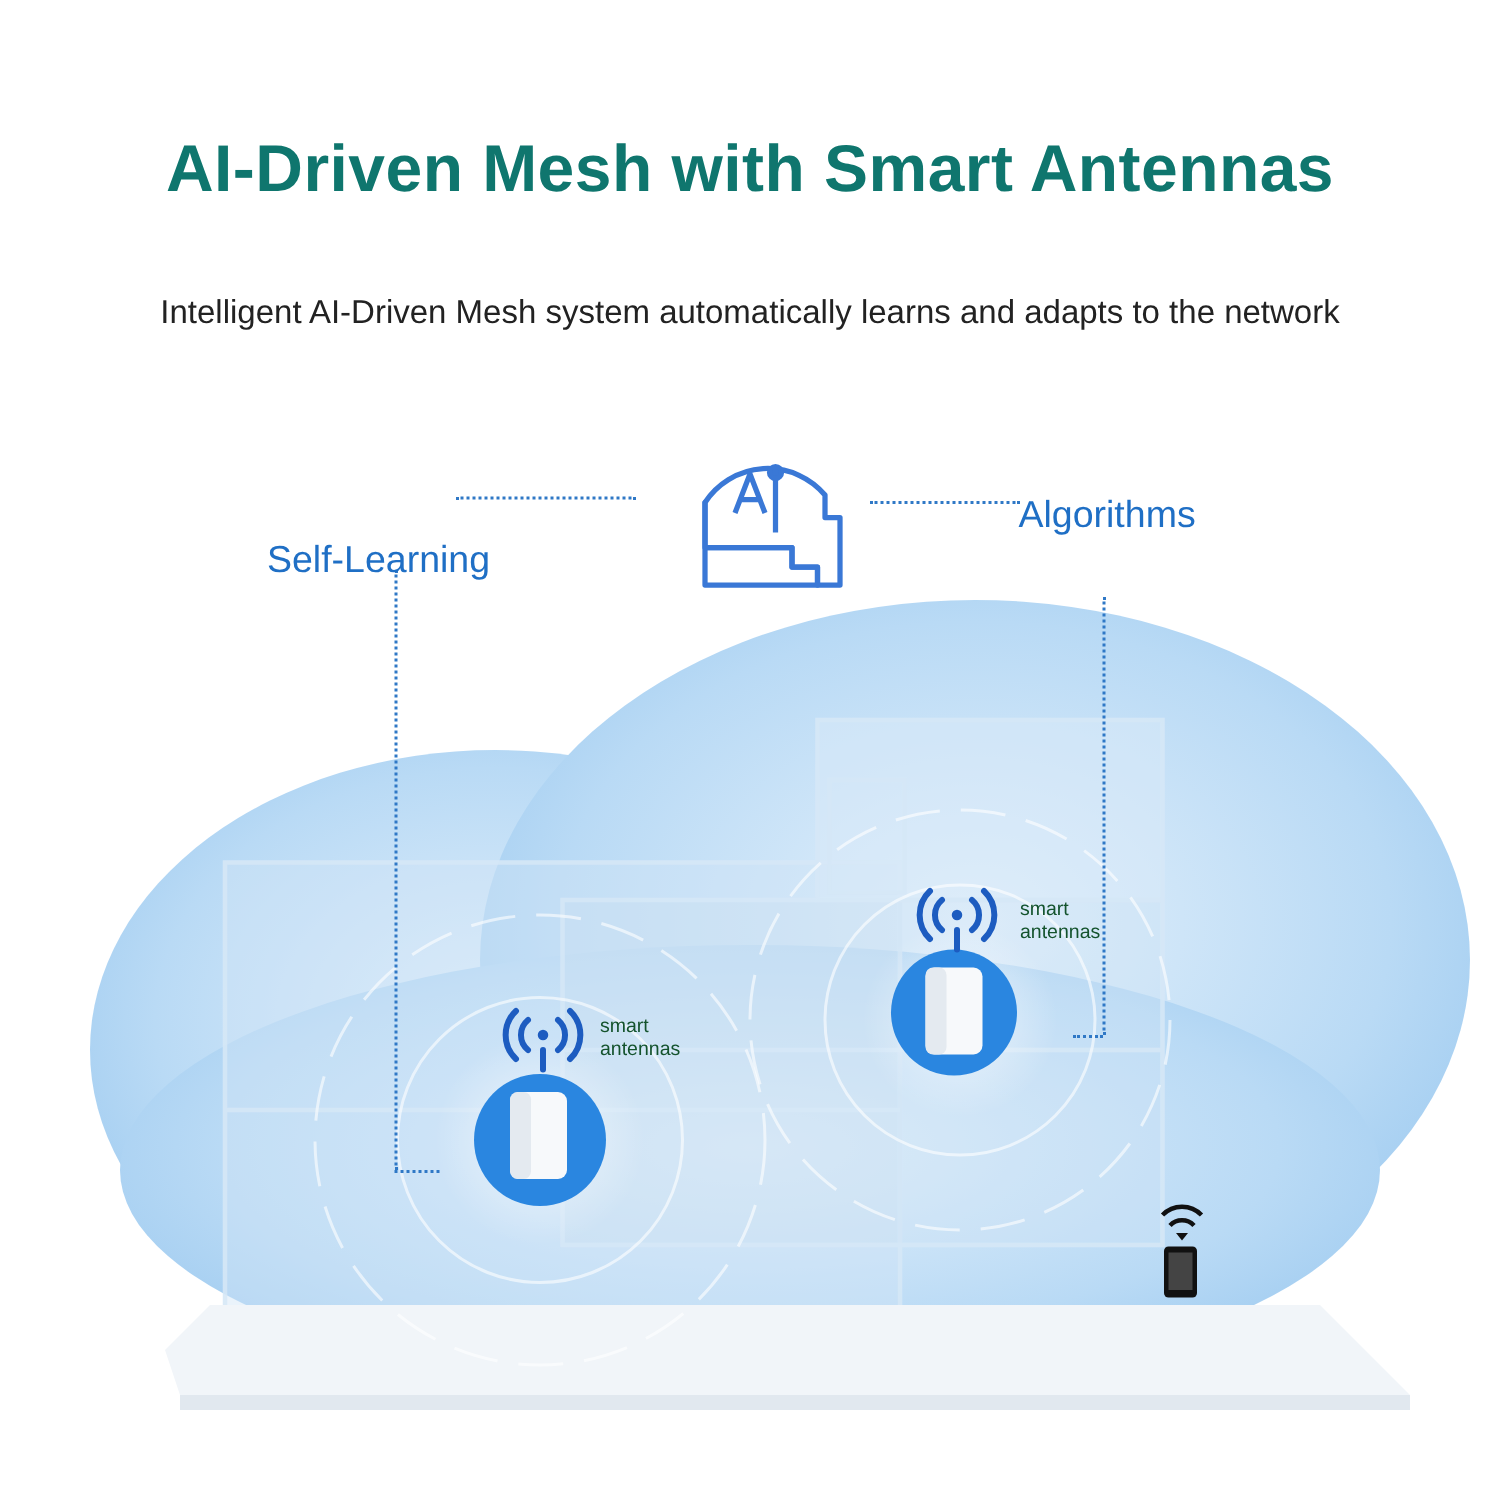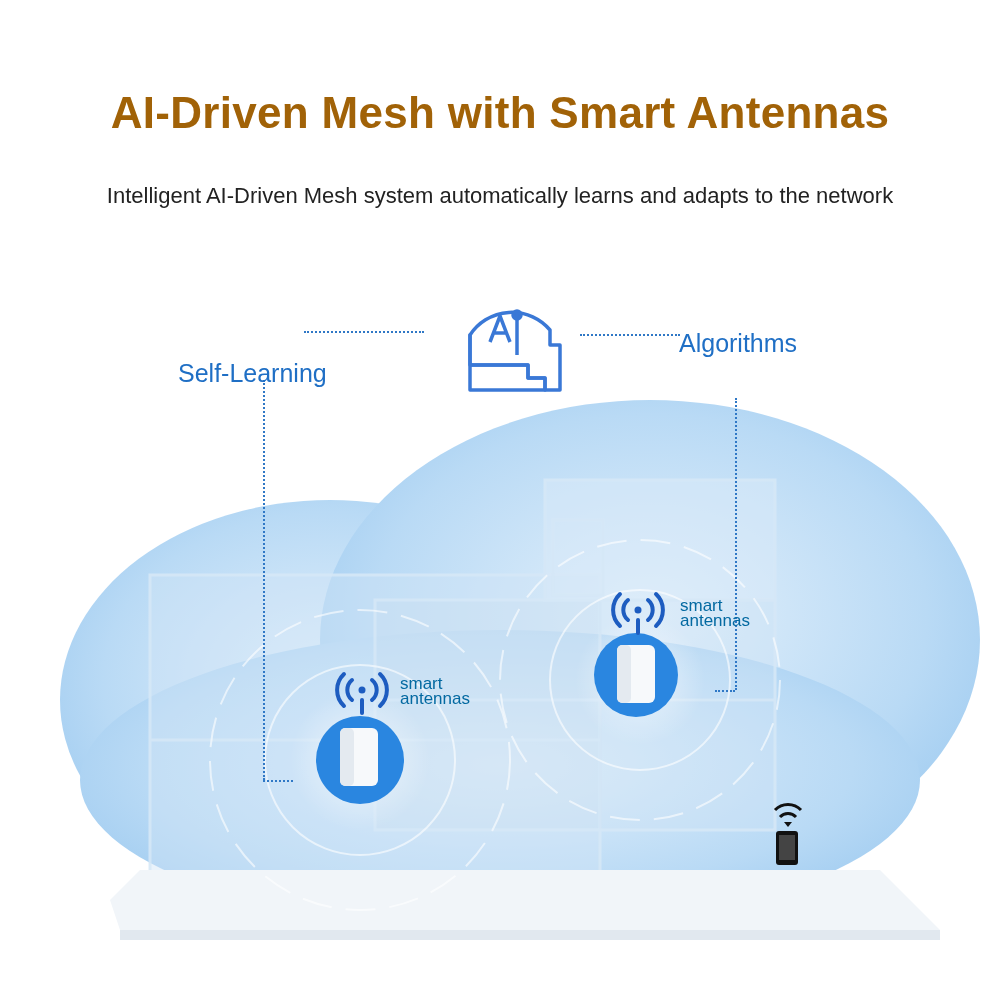--- a/index.html
+++ b/index.html
@@ -1,23 +1,23 @@
 <!DOCTYPE html>
 <html><head>
 <meta charset="utf-8">
 <style>
   html,body{margin:0;padding:0;background:#fff;}
   body{width:1000px;height:1000px;position:relative;overflow:hidden;font-family:"Liberation Sans",sans-serif;}
-  .title{position:absolute;top:88px;left:0;width:1000px;text-align:center;font-size:44px;font-weight:700;color:#a16207;letter-spacing:0.3px;}
-  .subtitle{position:absolute;top:180px;left:40px;width:920px;text-align:center;font-size:22px;line-height:31px;color:#222;}
+  .title{position:absolute;top:88px;left:0;width:1000px;text-align:center;font-size:44px;font-weight:700;color:#0f766e;letter-spacing:0.3px;}
+  .subtitle{position:absolute;top:192px;left:40px;width:920px;text-align:center;font-size:22px;line-height:31px;color:#222;}
   .label{position:absolute;color:#1f6fc5;font-size:25px;line-height:34px;}
   .dash-h{position:absolute;height:0;border-top:2px dotted #2f78c6;}
   .dash-v{position:absolute;width:0;border-left:2px dotted #2f78c6;}
   .scene{position:absolute;left:0;top:0;width:1000px;height:1000px;}
-  .small-label{position:absolute;color:#0369a1;font-size:17px;line-height:15px;}
+  .small-label{position:absolute;color:#14532d;font-size:13px;line-height:15px;}
 </style>
 </head>
 <body>
 
 <div class="title">AI-Driven Mesh with Smart Antennas</div>
 <div class="subtitle">
   <div>Intelligent AI-Driven Mesh system automatically learns and adapts to the network</div>
 </div>
 
 <svg class="scene" viewBox="0 0 1000 1000">

